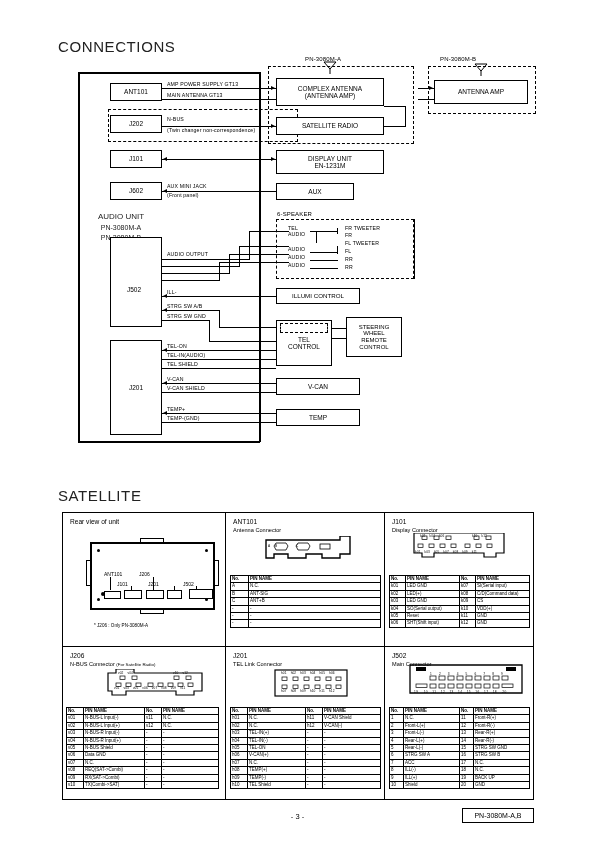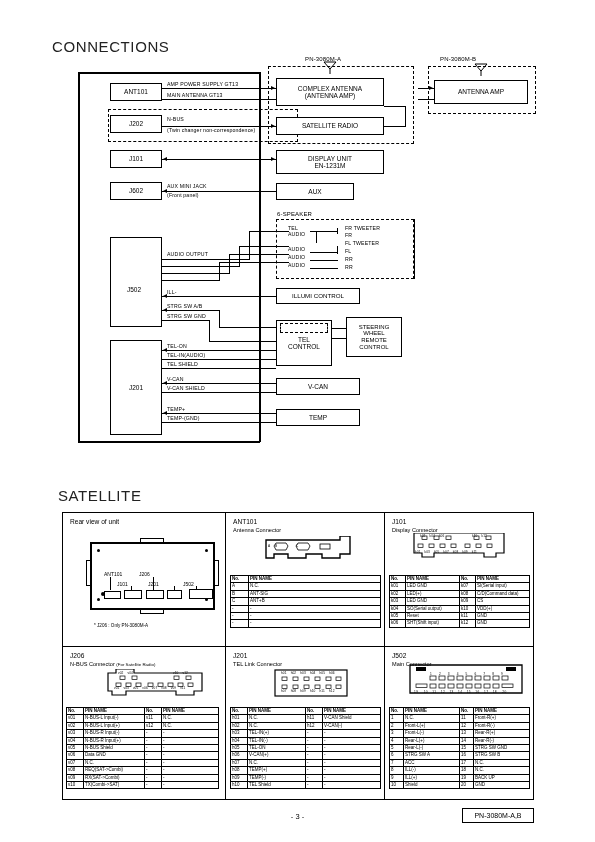--- a/index.html
+++ b/index.html
@@ -77,35 +77,40 @@
   .docbox{position:absolute;border:1.2px solid #000;font-size:7px;
     display:flex;align-items:center;justify-content:center;box-sizing:border-box;}
   .audio-unit-label{position:absolute;text-align:center;font-size:8px;line-height:1.45;color:#222;}
   .ant-sym{position:absolute;}
 </style>
 </head>
 <body>
 
 <div class="page">
 
-  <div class="sec-title" style="left:52px;top:38px;">CONNECTIONS</div>
+  <div class="sec-title" style="left:58px;top:38px;">CONNECTIONS</div>
 
   <div class="dash" style="left:268px;top:66px;width:146px;height:78px;"></div>
   <div class="dash" style="left:428px;top:66px;width:108px;height:48px;"></div>
   <div class="dash" style="left:108px;top:109px;width:190px;height:33px;"></div>
 
   <div class="lbl" style="left:305px;top:56px;font-size:6px;">PN-3080M-A</div>
   <div class="lbl" style="left:440px;top:56px;font-size:6px;">PN-3080M-B</div>
 
   <div class="box" style="left:78px;top:72px;width:8px;height:370px;border-right:none;background:transparent;"></div>
   <div class="vline2" style="left:78px;top:72px;height:370px;"></div>
   <div class="hline2" style="left:78px;top:72px;width:182px;"></div>
   <div class="hline2" style="left:78px;top:441px;width:182px;"></div>
   <div class="vline2" style="left:259px;top:72px;height:370px;"></div>
 
+  <div class="audio-unit-label" style="left:76px;top:211px;width:90px;">
+    <div>AUDIO UNIT</div>
+    <div style="font-size:7px;">PN-3080M-A</div>
+    <div style="font-size:7px;">PN-3080M-B</div>
+  </div>
 
   <div class="box thin" style="left:110px;top:83px;width:52px;height:18px;font-size:6.5px;">
     <span>ANT101</span>
   </div>
   <div class="box thin" style="left:110px;top:115px;width:52px;height:18px;font-size:6.5px;">
     <span>J202</span>
   </div>
   <div class="box thin" style="left:110px;top:150px;width:52px;height:18px;font-size:6.5px;">
     <span>J101</span>
   </div>

